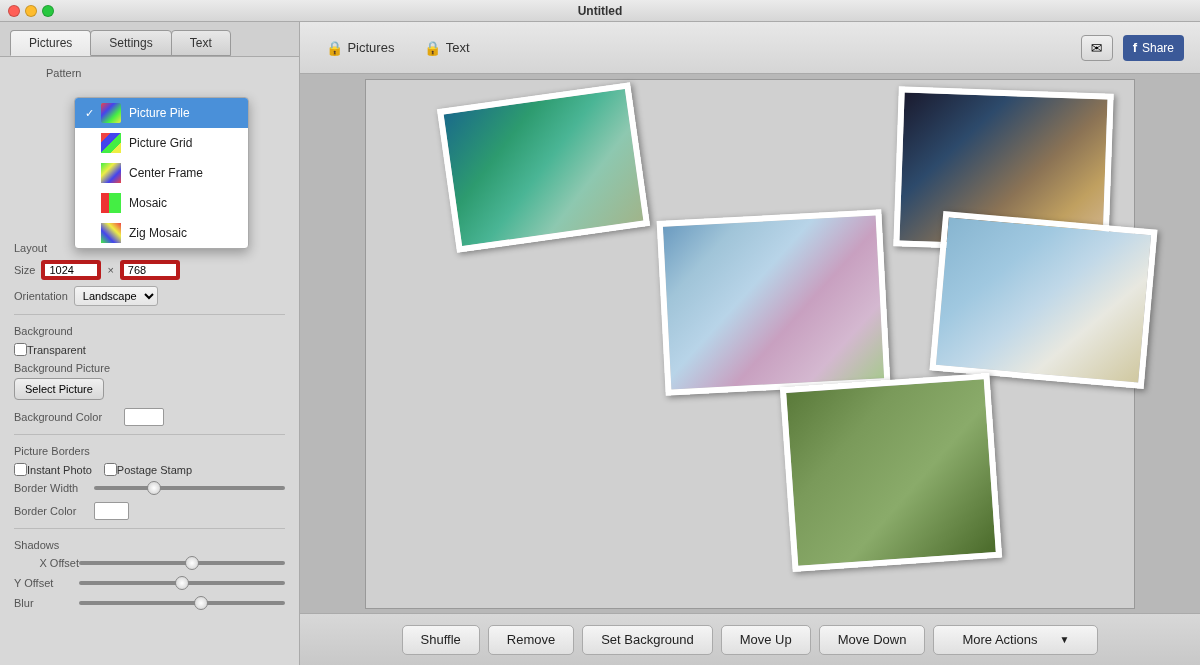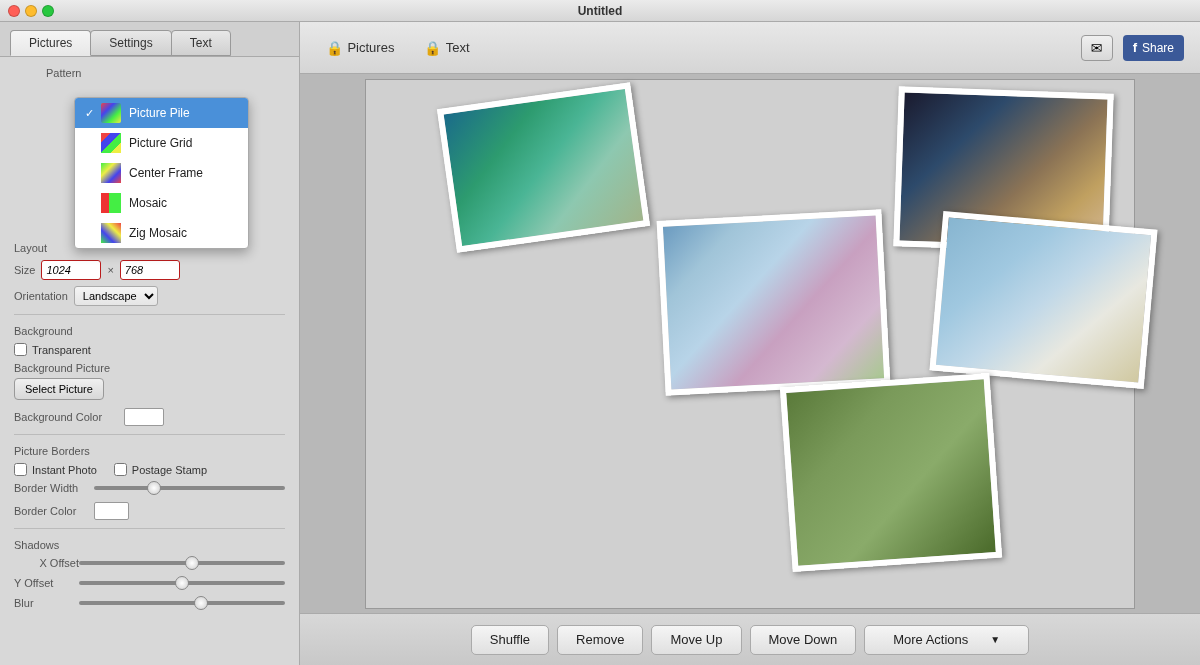--- a/index.html
+++ b/index.html
@@ -182,41 +182,39 @@
     .input-row {
       display: flex;
       align-items: center;
       gap: 6px;
       margin-bottom: 6px;
     }
 
     .text-input-small {
       width: 60px;
       height: 20px;
-      border: 1px solid #b91c1c;
+      border: 4px solid #b91c1c;
       border-radius: 3px;
       padding: 2px 4px;
       font-size: 11px;
       background: white;
-      font-style: italic;
     }
 
     .select-small {
       height: 20px;
       border: 1px solid #aaa;
       border-radius: 3px;
       font-size: 11px;
       background: linear-gradient(to bottom, #f5f5f5, #e5e5e5);
       padding: 0 4px;
     }
 
     .checkbox-row {
       display: flex;
       align-items: center;
-      gap: 5px;
       margin-bottom: 6px;
       font-size: 11px;
       color: #333;
     }
 
     .btn-small {
       padding: 3px 10px;
       background: linear-gradient(to bottom, #f0f0f0, #d8d8d8);
       border: 1px solid #999;
       border-radius: 4px;
@@ -604,20 +602,21 @@
         <div class="photo" style="left: 420px; top: 300px; width: 210px; height: 185px; transform: rotate(-4deg);">
           <div class="photo-rosemary" style="width:100%; height:100%;"></div>
         </div>
 
       </div>
     </div>
 
     <div class="bottom-toolbar">
       <button class="action-btn">Shuffle</button>
       <button class="action-btn">Remove</button>
+      <button class="action-btn">Set Background</button>
       <button class="action-btn">Move Up</button>
       <button class="action-btn">Move Down</button>
       <button class="action-btn-arrow">
         <span>More Actions</span>
         <span style="font-size:10px;">▼</span>
       </button>
     </div>
   </div>
 </div>
 

